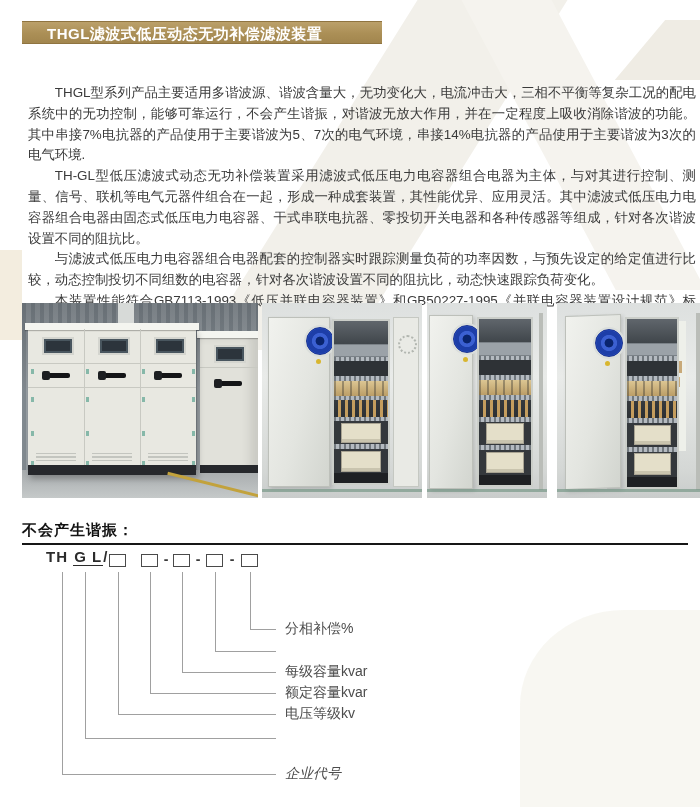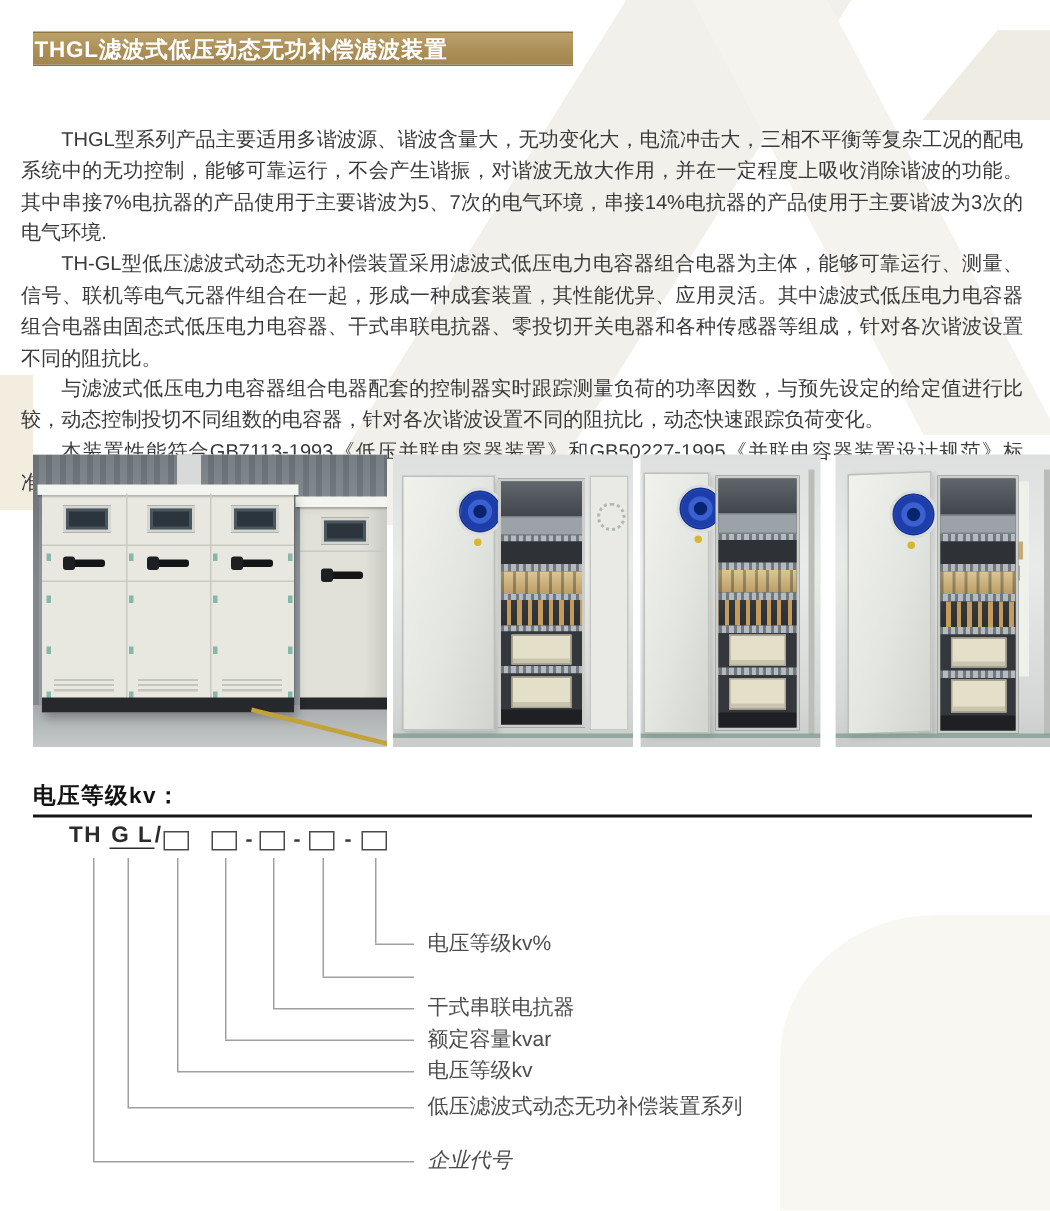--- a/index.html
+++ b/index.html
@@ -11,30 +11,30 @@
   .wm1{top:-70px;left:330px;width:150px;height:420px;background:#f2f0ea;transform:skewX(-32deg);}
   .wm2{top:-70px;left:520px;width:90px;height:360px;background:#f5f3ee;transform:skewX(28deg);}
   .wm3{top:250px;left:-12px;width:34px;height:90px;background:#eadfc4;opacity:.55;}
   .wm4{top:610px;left:520px;width:260px;height:240px;background:#f4f1ea;border-radius:40% 0 0 10%;opacity:.6;}
   .wm5{top:20px;left:640px;width:90px;height:60px;background:#efece4;transform:skewX(-40deg);}
 
   
   .title-bar{position:absolute;left:22px;top:21px;width:360px;height:23px;line-height:23px;
     background:linear-gradient(180deg,#bba06a 0%,#ab8f56 55%,#a2864e 100%);
     border-top:1px solid #8f7440;border-bottom:1px solid #8f7440;
-    color:#fff;font-size:15px;font-weight:bold;letter-spacing:.5px;padding-left:1px;box-sizing:border-box;}
+    color:#fff;font-size:15px;font-weight:bold;letter-spacing:.5px;padding-left:25px;box-sizing:border-box;}
 
   
   .sec-head{position:absolute;left:22px;width:666px;font-size:15px;font-weight:bold;color:#121212;
     border-bottom:2px solid #161616;padding-bottom:3px;letter-spacing:1px;}
   .sec-head.overview{top:58px;}
   .sec-head.model{top:521px;}
 
   
-  .body-text{position:absolute;left:14px;top:83px;width:668px;font-size:13.4px;line-height:20.8px;
+  .body-text{position:absolute;left:28px;top:83px;width:668px;font-size:13.4px;line-height:20.8px;
     color:#3a3a3a;text-align:justify;}
   .body-text p{margin:0;text-indent:2em;}
 
   
   .photo{position:absolute;top:303px;height:195px;overflow:hidden;background:#e7e9e8;}
   .photo1{left:22px;width:236px;}
   .photo2{left:262px;width:160px;}
   .photo3{left:427px;width:120px;}
   .photo4{left:557px;width:143px;}
 
@@ -110,21 +110,21 @@
   <div class="wm wm4"></div>
   <div class="wm wm5"></div>
 
   <div class="title-bar">
     <span>THGL滤波式低压动态无功补偿滤波装置</span>
   </div>
 
 
   <div class="body-text">
     <p>THGL型系列产品主要适用多谐波源、谐波含量大，无功变化大，电流冲击大，三相不平衡等复杂工况的配电系统中的无功控制，能够可靠运行，不会产生谐振，对谐波无放大作用，并在一定程度上吸收消除谐波的功能。其中串接7%电抗器的产品使用于主要谐波为5、7次的电气环境，串接14%电抗器的产品使用于主要谐波为3次的电气环境.</p>
-    <p>TH-GL型低压滤波式动态无功补偿装置采用滤波式低压电力电容器组合电器为主体，能够可靠运行、测量、信号、联机等电气元器件组合在一起，形成一种成套装置，其性能优异、应用灵活。其中滤波式低压电力电容器组合电器由固态式低压电力电容器、干式串联电抗器、零投切开关电器和各种传感器等组成，针对各次谐波设置不同的阻抗比。</p>
+    <p>TH-GL型低压滤波式动态无功补偿装置采用滤波式低压电力电容器组合电器为主体，与对其进行控制、测量、信号、联机等电气元器件组合在一起，形成一种成套装置，其性能优异、应用灵活。其中滤波式低压电力电容器组合电器由固态式低压电力电容器、干式串联电抗器、零投切开关电器和各种传感器等组成，针对各次谐波设置不同的阻抗比。</p>
     <p>与滤波式低压电力电容器组合电器配套的控制器实时跟踪测量负荷的功率因数，与预先设定的给定值进行比较，动态控制投切不同组数的电容器，针对各次谐波设置不同的阻抗比，动态快速跟踪负荷变化。</p>
     <p>本装置性能符合GB7113-1993《低压并联电容器装置》和GB50227-1995《并联电容器装置设计规范》标准。</p>
   </div>
 
   <div class="photo photo1">
     <div class="p1-wall"></div>
     <div class="p1-pillar"></div>
     <div class="p1-floor"></div>
     <div class="cab cabB">
       <div class="cab-top"></div>
@@ -235,21 +235,21 @@
       <div class="r r-strip"></div>
       <div class="r r-box tall">
           <div class="capunit"></div>
         </div>
       <div class="r r-plinth"></div>
     </div>
     <div class="edgebar" style="right:0;"></div>
     <div class="floorline"></div>
   </div>
 
-  <div class="sec-head model">电压等级kv：</div>
+  <div class="sec-head model">不会产生谐振：</div>
 
   <div class="diagram">
     <span class="code-text"><span>TH </span><span class="u">G L</span><span>/</span></span>
 
     <div class="mbox" style="left:109px;"></div>
     <div class="mbox" style="left:141px;"></div>
     <span class="mdash" style="left:161px;">-</span>
     <div class="mbox" style="left:173px;"></div>
     <span class="mdash" style="left:193px;">-</span>
     <div class="mbox" style="left:206px;"></div>
@@ -265,21 +265,20 @@
     <div class="vline" style="left:62px;height:202px;"></div>
 
     <div class="hline" style="left:250px;top:81px;width:26px;"></div>
     <div class="hline" style="left:215px;top:103px;width:61px;"></div>
     <div class="hline" style="left:182px;top:124px;width:94px;"></div>
     <div class="hline" style="left:150px;top:145px;width:126px;"></div>
     <div class="hline" style="left:118px;top:166px;width:158px;"></div>
     <div class="hline" style="left:85px;top:190px;width:191px;"></div>
     <div class="hline" style="left:62px;top:226px;width:214px;"></div>
 
-    <div class="dlabel" style="top:72px;">电压等级kv%</div>
-    <div class="dlabel" style="top:115px;">干式串联电抗器</div>
+    <div class="dlabel" style="top:72px;">分相补偿%</div>
+    <div class="dlabel" style="top:115px;">每级容量kvar</div>
     <div class="dlabel" style="top:136px;text-align:right;">额定容量kvar</div>
     <div class="dlabel" style="top:157px;">电压等级kv</div>
-    <div class="dlabel" style="top:181px;">低压滤波式动态无功补偿装置系列</div>
     <div class="dlabel" style="top:217px;font-style:italic;">企业代号</div>
   </div>
 
 </div>
 
 </body></html>

